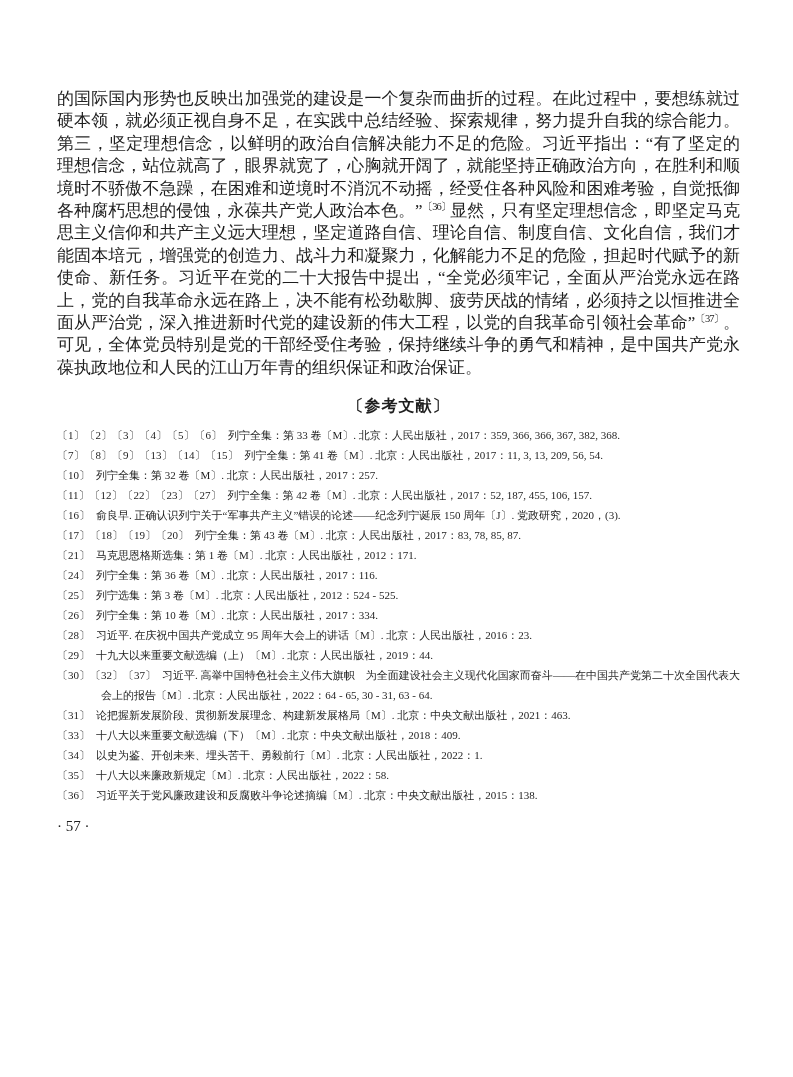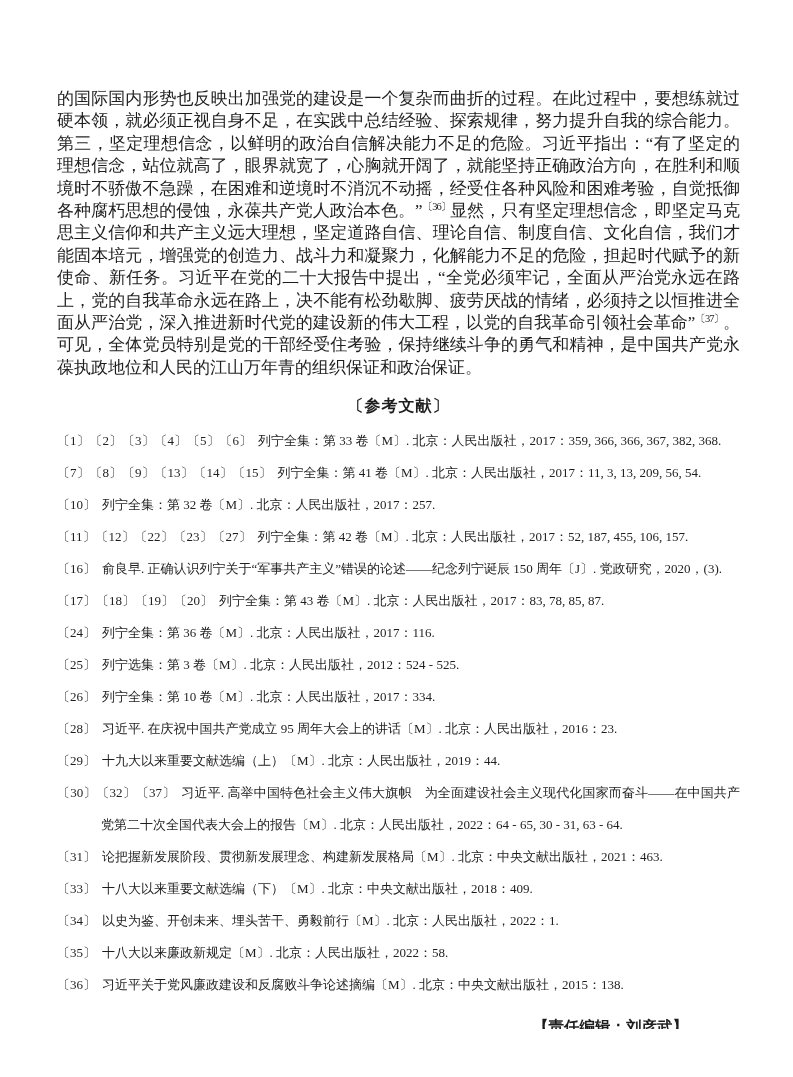--- a/index.html
+++ b/index.html
@@ -34,22 +34,22 @@
   .ref-heading {
     margin-top: 17px;
     text-align: center;
     font-family: "Liberation Sans", "DejaVu Sans", sans-serif;
     font-weight: bold;
     font-size: 16px;
     letter-spacing: 1px;
   }
   .ref-list {
     margin-top: 8px;
-    font-size: 13px;
-    line-height: 32px;
+    font-size: 11px;
+    line-height: 20px;
   }
   .ref-item {
     padding-left: 44px;
     text-indent: -44px;
     text-align: justify;
     word-break: break-all;
   }
   .ref-label {
     padding-right: 6px;
   }
@@ -76,29 +76,29 @@
 
   <div class="ref-heading">〔参考文献〕</div>
 
   <div id="ref-list" class="ref-list">
       <div class="ref-item"><span class="ref-label">〔1〕〔2〕〔3〕〔4〕〔5〕〔6〕</span><span class="ref-text">列宁全集：第 33 卷〔M〕. 北京：人民出版社，2017：359, 366, 366, 367, 382, 368.</span></div>
       <div class="ref-item"><span class="ref-label">〔7〕〔8〕〔9〕〔13〕〔14〕〔15〕</span><span class="ref-text">列宁全集：第 41 卷〔M〕. 北京：人民出版社，2017：11, 3, 13, 209, 56, 54.</span></div>
       <div class="ref-item"><span class="ref-label">〔10〕</span><span class="ref-text">列宁全集：第 32 卷〔M〕. 北京：人民出版社，2017：257.</span></div>
       <div class="ref-item"><span class="ref-label">〔11〕〔12〕〔22〕〔23〕〔27〕</span><span class="ref-text">列宁全集：第 42 卷〔M〕. 北京：人民出版社，2017：52, 187, 455, 106, 157.</span></div>
       <div class="ref-item"><span class="ref-label">〔16〕</span><span class="ref-text">俞良早. 正确认识列宁关于“军事共产主义”错误的论述——纪念列宁诞辰 150 周年〔J〕. 党政研究，2020，(3).</span></div>
       <div class="ref-item"><span class="ref-label">〔17〕〔18〕〔19〕〔20〕</span><span class="ref-text">列宁全集：第 43 卷〔M〕. 北京：人民出版社，2017：83, 78, 85, 87.</span></div>
+      <div class="ref-item"><span class="ref-label">〔21〕</span><span class="ref-text">马克思恩格斯选集：第 1 卷〔M〕. 北京：人民出版社，2012：171.</span></div>
       <div class="ref-item"><span class="ref-label">〔24〕</span><span class="ref-text">列宁全集：第 36 卷〔M〕. 北京：人民出版社，2017：116.</span></div>
       <div class="ref-item"><span class="ref-label">〔25〕</span><span class="ref-text">列宁选集：第 3 卷〔M〕. 北京：人民出版社，2012：524 - 525.</span></div>
       <div class="ref-item"><span class="ref-label">〔26〕</span><span class="ref-text">列宁全集：第 10 卷〔M〕. 北京：人民出版社，2017：334.</span></div>
       <div class="ref-item"><span class="ref-label">〔28〕</span><span class="ref-text">习近平. 在庆祝中国共产党成立 95 周年大会上的讲话〔M〕. 北京：人民出版社，2016：23.</span></div>
       <div class="ref-item"><span class="ref-label">〔29〕</span><span class="ref-text">十九大以来重要文献选编（上）〔M〕. 北京：人民出版社，2019：44.</span></div>
       <div class="ref-item"><span class="ref-label">〔30〕〔32〕〔37〕</span><span class="ref-text">习近平. 高举中国特色社会主义伟大旗帜　为全面建设社会主义现代化国家而奋斗——在中国共产党第二十次全国代表大会上的报告〔M〕. 北京：人民出版社，2022：64 - 65, 30 - 31, 63 - 64.</span></div>
       <div class="ref-item"><span class="ref-label">〔31〕</span><span class="ref-text">论把握新发展阶段、贯彻新发展理念、构建新发展格局〔M〕. 北京：中央文献出版社，2021：463.</span></div>
       <div class="ref-item"><span class="ref-label">〔33〕</span><span class="ref-text">十八大以来重要文献选编（下）〔M〕. 北京：中央文献出版社，2018：409.</span></div>
       <div class="ref-item"><span class="ref-label">〔34〕</span><span class="ref-text">以史为鉴、开创未来、埋头苦干、勇毅前行〔M〕. 北京：人民出版社，2022：1.</span></div>
       <div class="ref-item"><span class="ref-label">〔35〕</span><span class="ref-text">十八大以来廉政新规定〔M〕. 北京：人民出版社，2022：58.</span></div>
       <div class="ref-item"><span class="ref-label">〔36〕</span><span class="ref-text">习近平关于党风廉政建设和反腐败斗争论述摘编〔M〕. 北京：中央文献出版社，2015：138.</span></div>
     </div>
 
-  <div class="editor-credit">【责任编辑：刘彦武】</div>
 
   <div class="page-number">· 57 ·</div>
 </div>
 
 </body></html>

